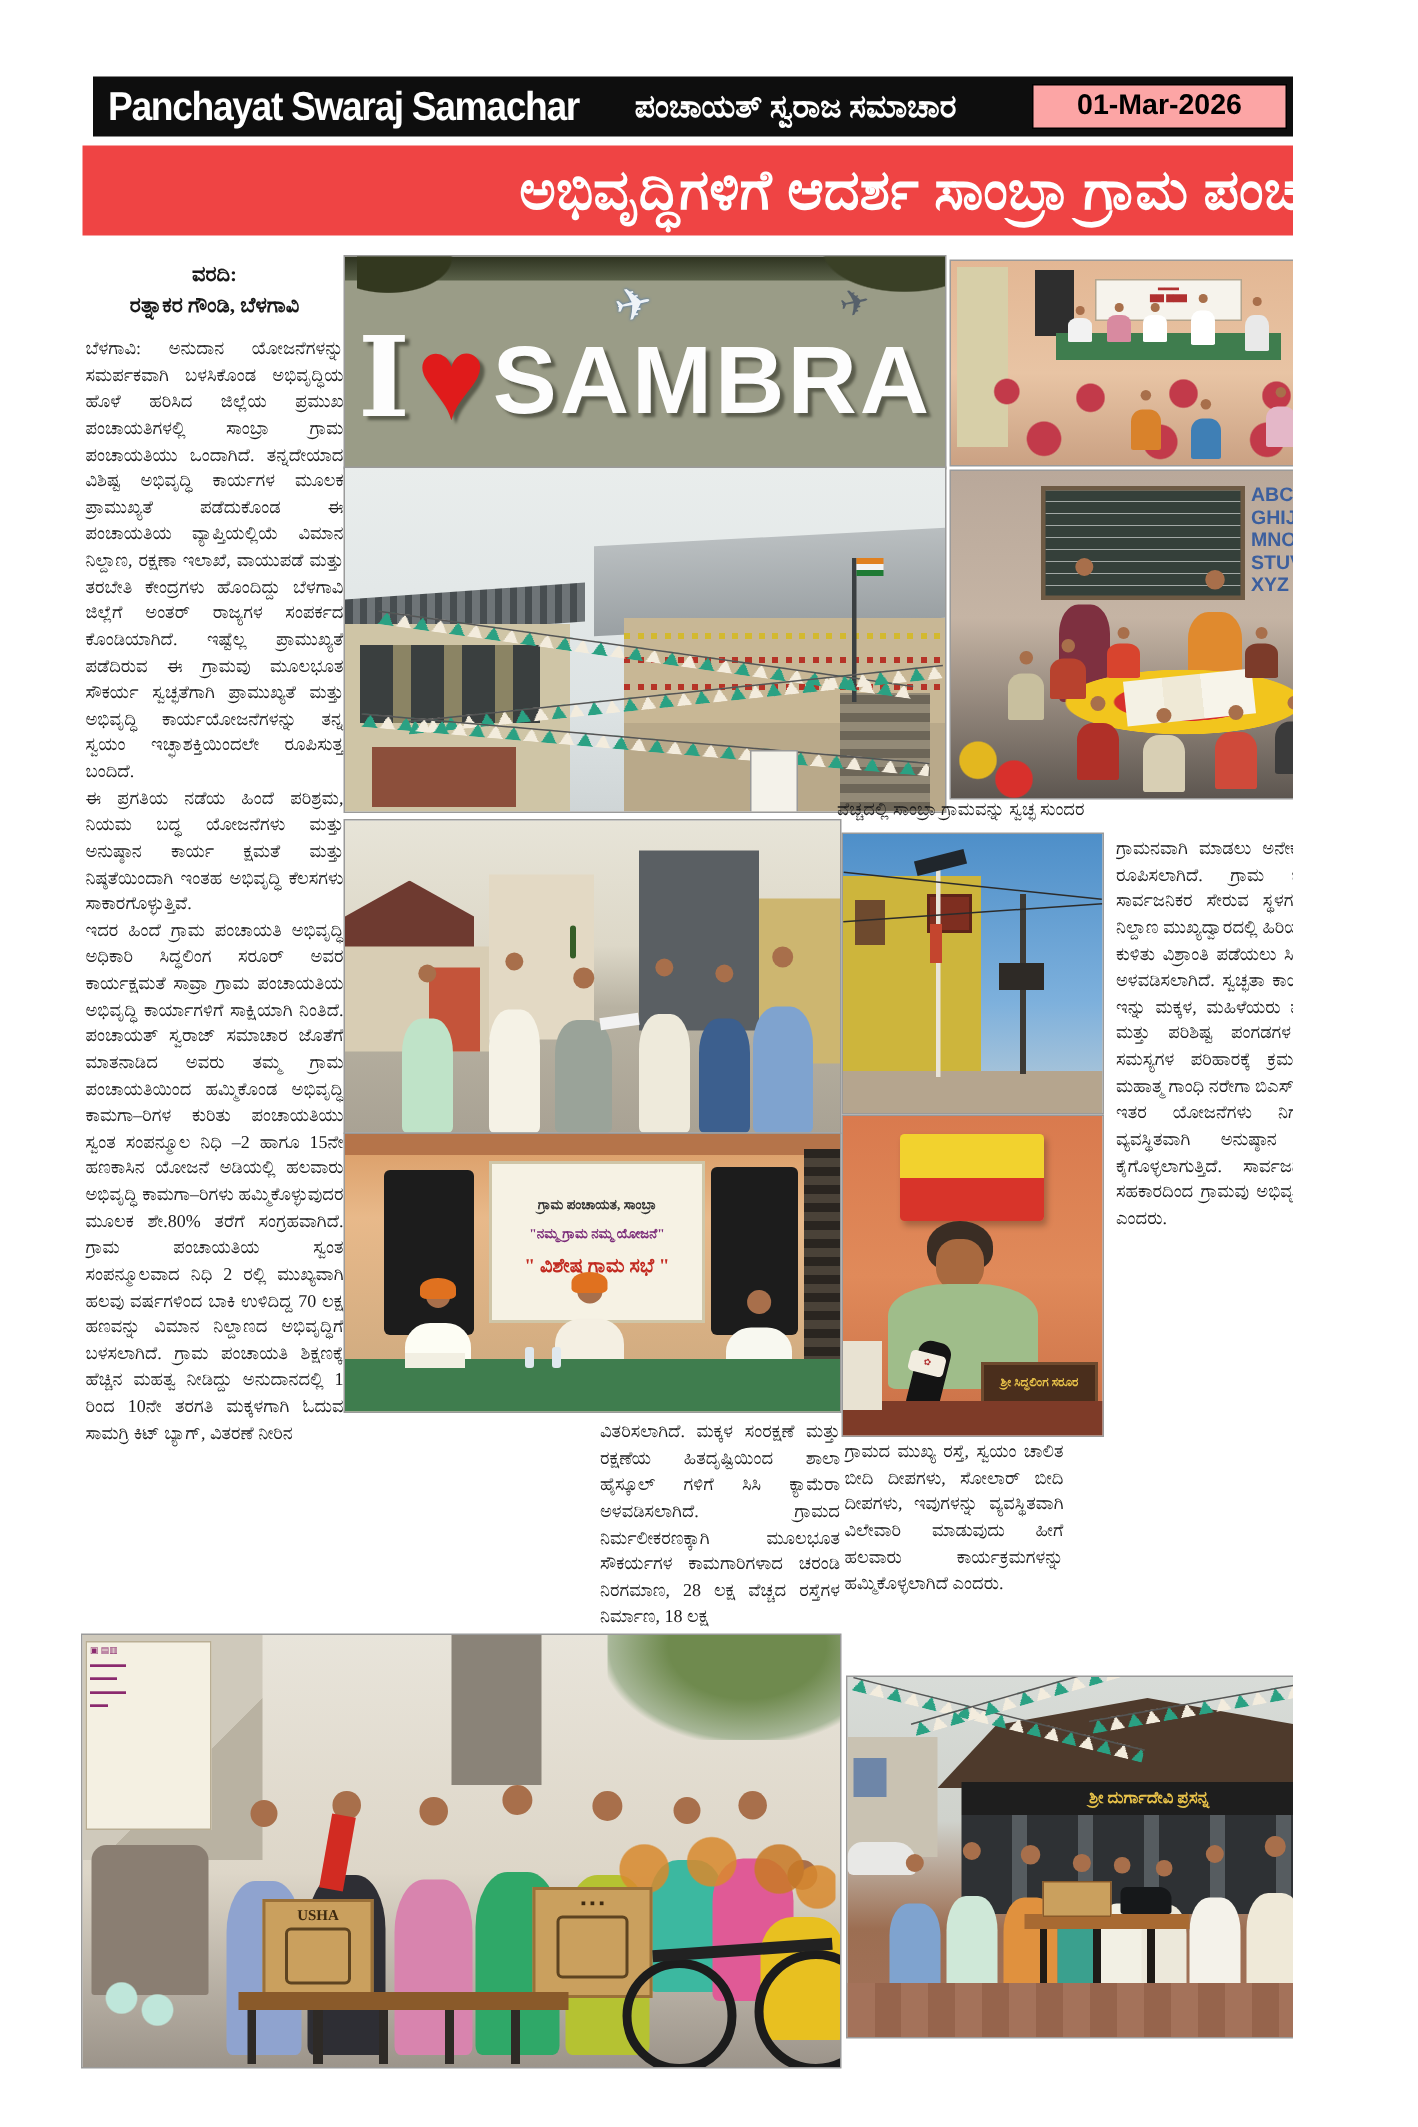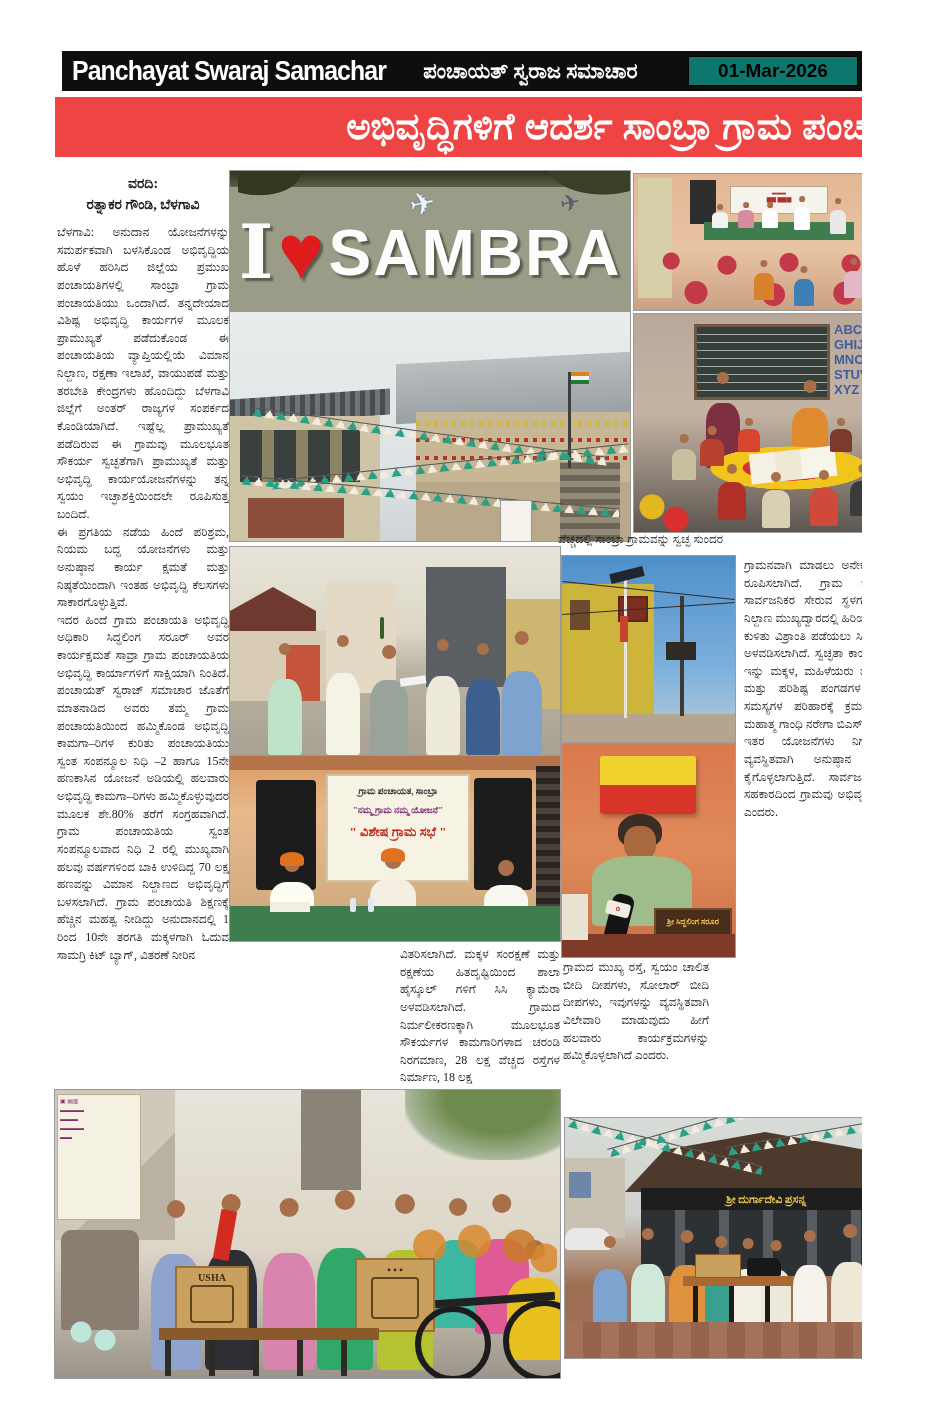--- a/index.html
+++ b/index.html
@@ -4,21 +4,21 @@
 <style>
   html,body{margin:0;padding:0;background:#ffffff;}
   .page{position:relative;width:862px;height:1418px;background:#fff;overflow:hidden;
         font-family:"Liberation Serif",serif;color:#1a1a1a;}
   .abs{position:absolute;}
   
   .mast{background:#0e0e0e;display:flex;align-items:center;gap:10px;padding:0 10px;}
   .mast-en{color:#fff;font-family:"Liberation Sans",sans-serif;font-weight:bold;
            font-size:27px;letter-spacing:-1px;transform:scaleX(.92);transform-origin:left;white-space:nowrap;}
   .mast-kn{color:#fff;font-weight:bold;font-size:21px;white-space:nowrap;}
-  .datebox{background:#0f766e;color:#000;font-family:"Liberation Sans",sans-serif;font-weight:bold;
+  .datebox{background:#fca5a5;color:#000;font-family:"Liberation Sans",sans-serif;font-weight:bold;
            font-size:19px;text-align:center;line-height:28px;border:1px solid #000;}
   .pagenum{background:#0e0e0e;color:#fff;font-family:"DejaVu Serif",serif;font-weight:bold;
            font-size:34px;text-align:center;line-height:46px;}
   
   .headline{background:#ef4444;color:#fff;font-weight:bold;font-size:37px;line-height:60px;
             text-align:right;font-family:"Liberation Sans",sans-serif;white-space:nowrap;overflow:hidden;}
   
   .byline{font-weight:bold;font-size:14px;text-align:center;line-height:1.5;}
   .coltxt{font-size:12px;line-height:1.47;text-align:justify;overflow:hidden;white-space:pre-line;
           word-break:break-word;}
@@ -172,21 +172,21 @@
     <div class="abs" style="left:104px;top:86px;width:30px;height:18px;background:#2e2a26;"></div>
     <div class="abs" style="left:0;top:34px;width:173px;height:1px;background:#2c2c2c;transform:rotate(6deg);"></div>
     <div class="abs" style="left:0;top:52px;width:173px;height:1px;background:#2c2c2c;transform:rotate(-4deg);"></div>
   </div>
 
   <div class="abs photo" style="left:230px;top:756px;width:330px;height:185px;background:linear-gradient(180deg,#d99a63 0%,#e8b98a 30%,#caa87e 100%);">
     <div class="abs" style="left:0;top:0;width:100%;height:14px;background:#b5744a;"></div>
     <div class="abs" style="left:26px;top:24px;width:60px;height:110px;background:#1c1c1c;border-radius:4px;"></div>
     <div class="abs" style="left:244px;top:22px;width:58px;height:112px;background:#1c1c1c;border-radius:4px;"></div>
     <div class="abs" style="left:96px;top:18px;width:140px;height:104px;background:#f6f2e4;border:2px solid #cfc6a8;text-align:center;overflow:hidden;">
-      <div style="font-size:9px;color:#303030;margin-top:10px;font-weight:bold;">ಗ್ರಾಮ ಪಂಚಾಯತ, ಸಾಂಬ್ರಾ</div>
+      <div style="font-size:9px;color:#303030;margin-top:22px;font-weight:bold;">ಗ್ರಾಮ ಪಂಚಾಯತ, ಸಾಂಬ್ರಾ</div>
       <div style="font-size:9px;color:#7a2a78;margin-top:8px;font-weight:bold;">"ನಮ್ಮ ಗ್ರಾಮ ನಮ್ಮ ಯೋಜನೆ"</div>
       <div style="font-size:13px;color:#c22a20;margin-top:8px;font-weight:bold;">" ವಿಶೇಷ ಗ್ರಾಮ ಸಭೆ "</div>
     </div>
     <div class="abs" style="left:306px;top:10px;width:24px;height:150px;background:repeating-linear-gradient(0deg,#2a2520 0 6px,#4a4238 6px 12px);"></div>
     <div class="person" style="left:40px;top:100px;width:44px;height:80px;--c:#fdfdf4;"></div>
     <div class="abs" style="left:50px;top:96px;width:24px;height:14px;background:#e0711f;border-radius:50% 50% 20% 20%;"></div>
     <div class="person" style="left:140px;top:96px;width:46px;height:84px;--c:#f4efe2;"></div>
     <div class="abs" style="left:151px;top:92px;width:24px;height:14px;background:#e0711f;border-radius:50% 50% 20% 20%;"></div>
     <div class="person" style="left:254px;top:104px;width:44px;height:78px;--c:#f8f8f0;"></div>
     <div class="abs" style="left:0px;top:150px;width:330px;height:35px;background:#3f7d4e;"></div>

